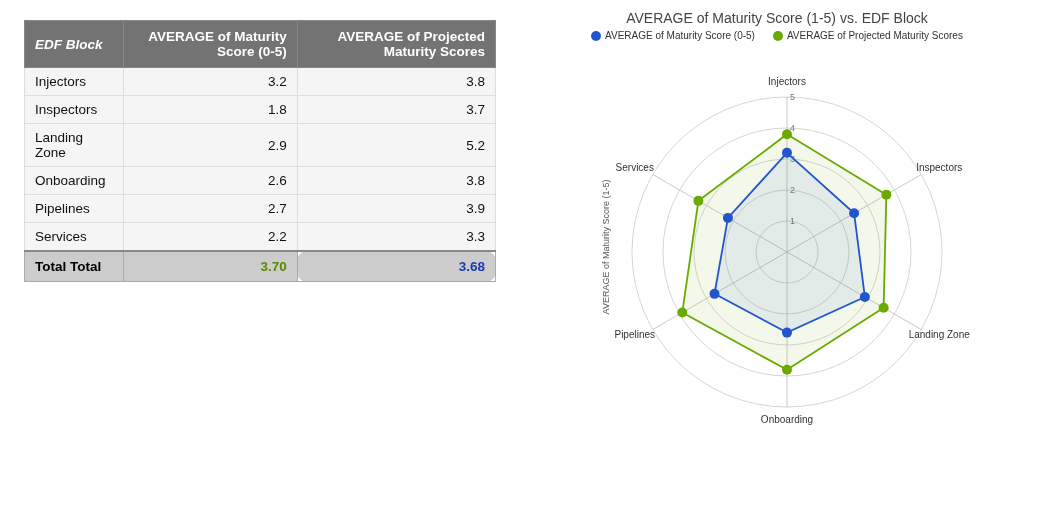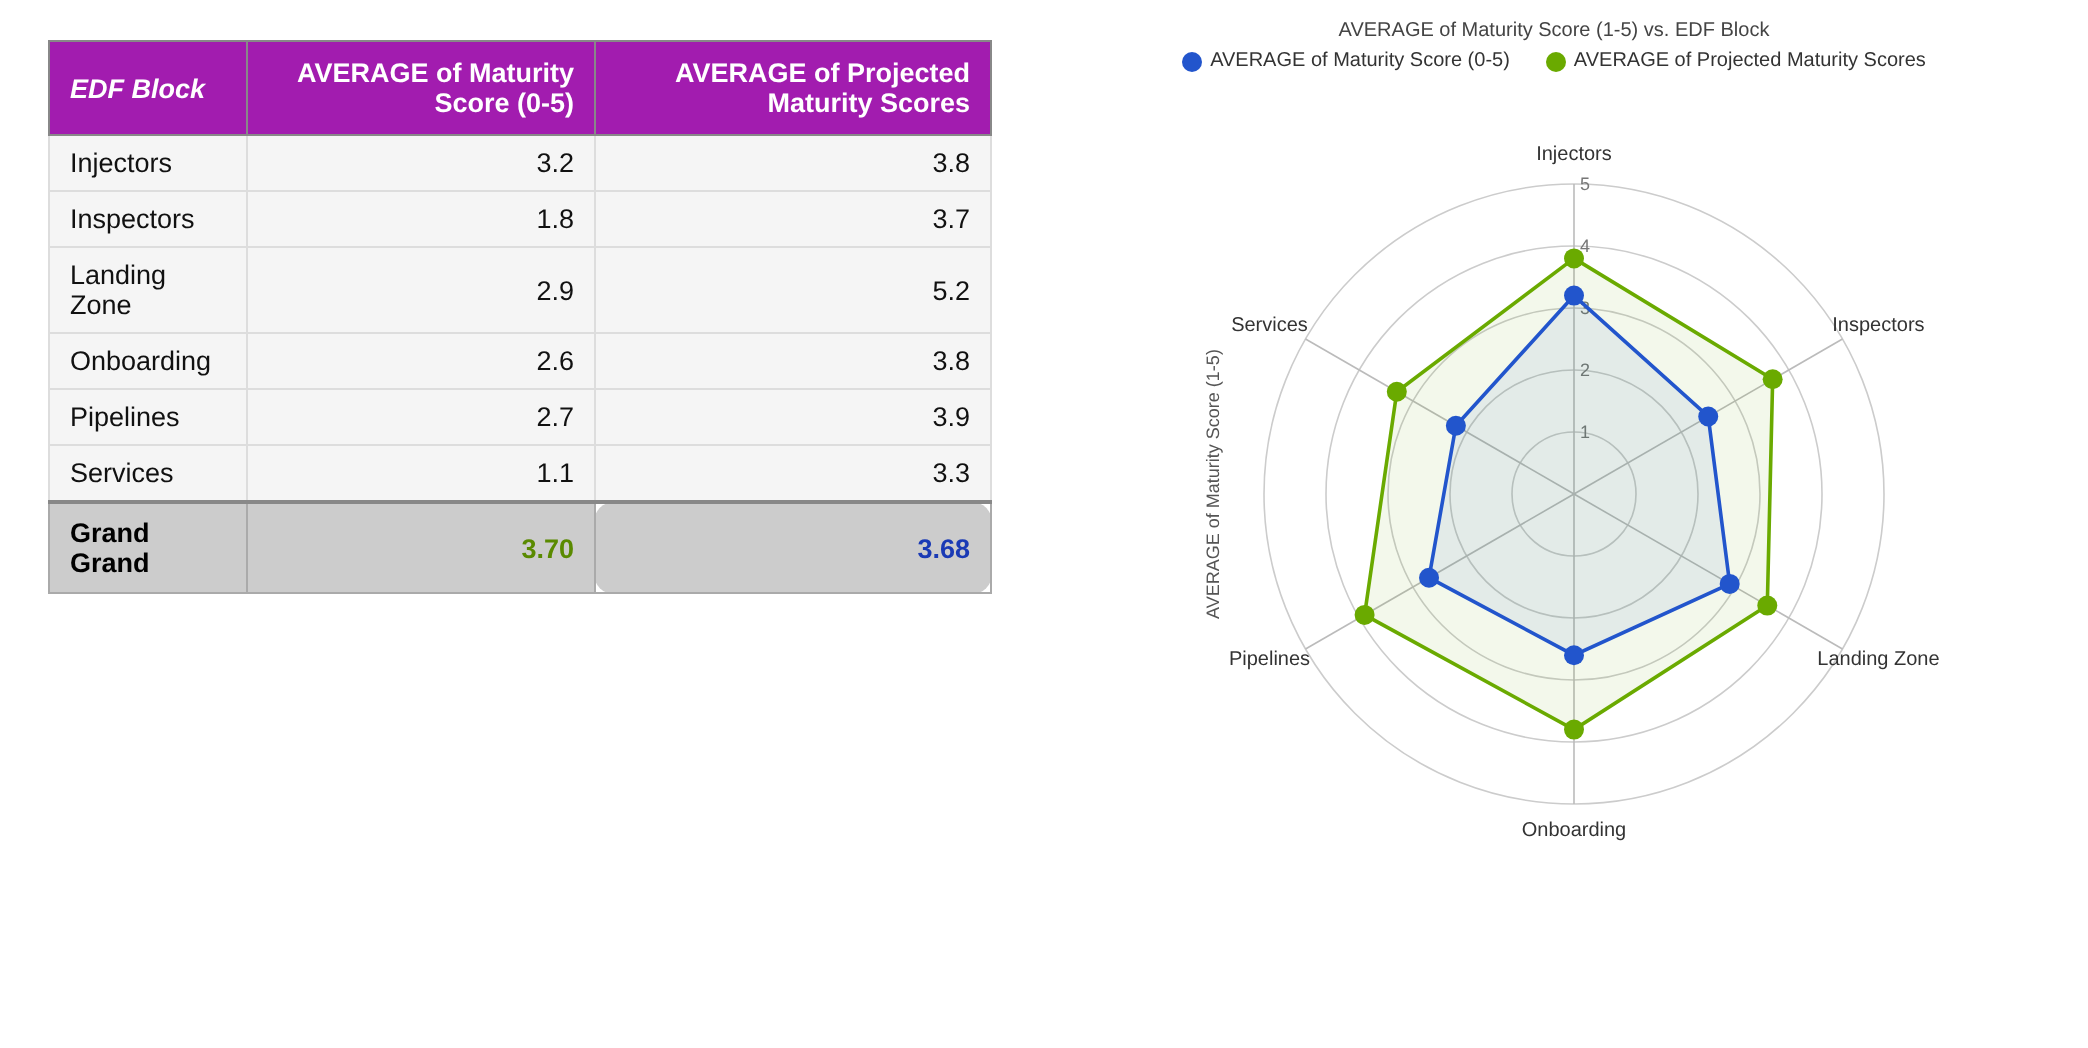--- a/index.html
+++ b/index.html
@@ -24,21 +24,21 @@
       text-align: center;
       line-height: 1.2;
       margin-bottom: 18px;
     }
     table {
       width: 100%;
       border-collapse: collapse;
       font-size: 13.5px;
     }
     thead tr {
-      background: #a21caf;
+      background: #737373;
       color: #fff;
     }
     thead tr th {
       padding: 8px 10px;
       text-align: right;
       font-weight: bold;
       border: 1px solid #888;
     }
     thead tr th:first-child {
       text-align: left;
@@ -75,21 +75,21 @@
     .grand-total-proj { color: #1a3ab5; font-weight: bold; border-radius: 10px; }
 
     .right-panel {
       flex: 1;
       padding: 10px 10px 10px 0;
       display: flex;
       flex-direction: column;
       align-items: center;
     }
     .chart-title {
-      font-size: 10px;
+      font-size: 14px;
       color: #444;
       margin-bottom: 4px;
       text-align: center;
     }
     .legend {
       display: flex;
       gap: 18px;
       margin-bottom: 6px;
       font-size: 10px;
       color: #333;
@@ -160,27 +160,27 @@
                     <td>2.6</td>
                     <td>3.8</td>
         </tr>
         <tr>
           <td>Pipelines</td>
                     <td>2.7</td>
                     <td>3.9</td>
         </tr>
         <tr>
           <td>Services</td>
-                    <td>1.1</td>
+                    <td>2.2</td>
                     <td>3.3</td>
         </tr>
       </tbody>
     <tfoot>
       <tr>
-        <td class="grand-total-label">Grand Grand</td>
+        <td class="grand-total-label">Total Total</td>
         <td class="grand-total-avg">3.70</td>
         <td class="grand-total-proj">3.68</td>
       </tr>
     </tfoot>
   </table>
 </div>
 
 <div class="right-panel">
   <div class="chart-title">AVERAGE of Maturity Score (1-5) vs. EDF Block</div>
   <div class="legend">

